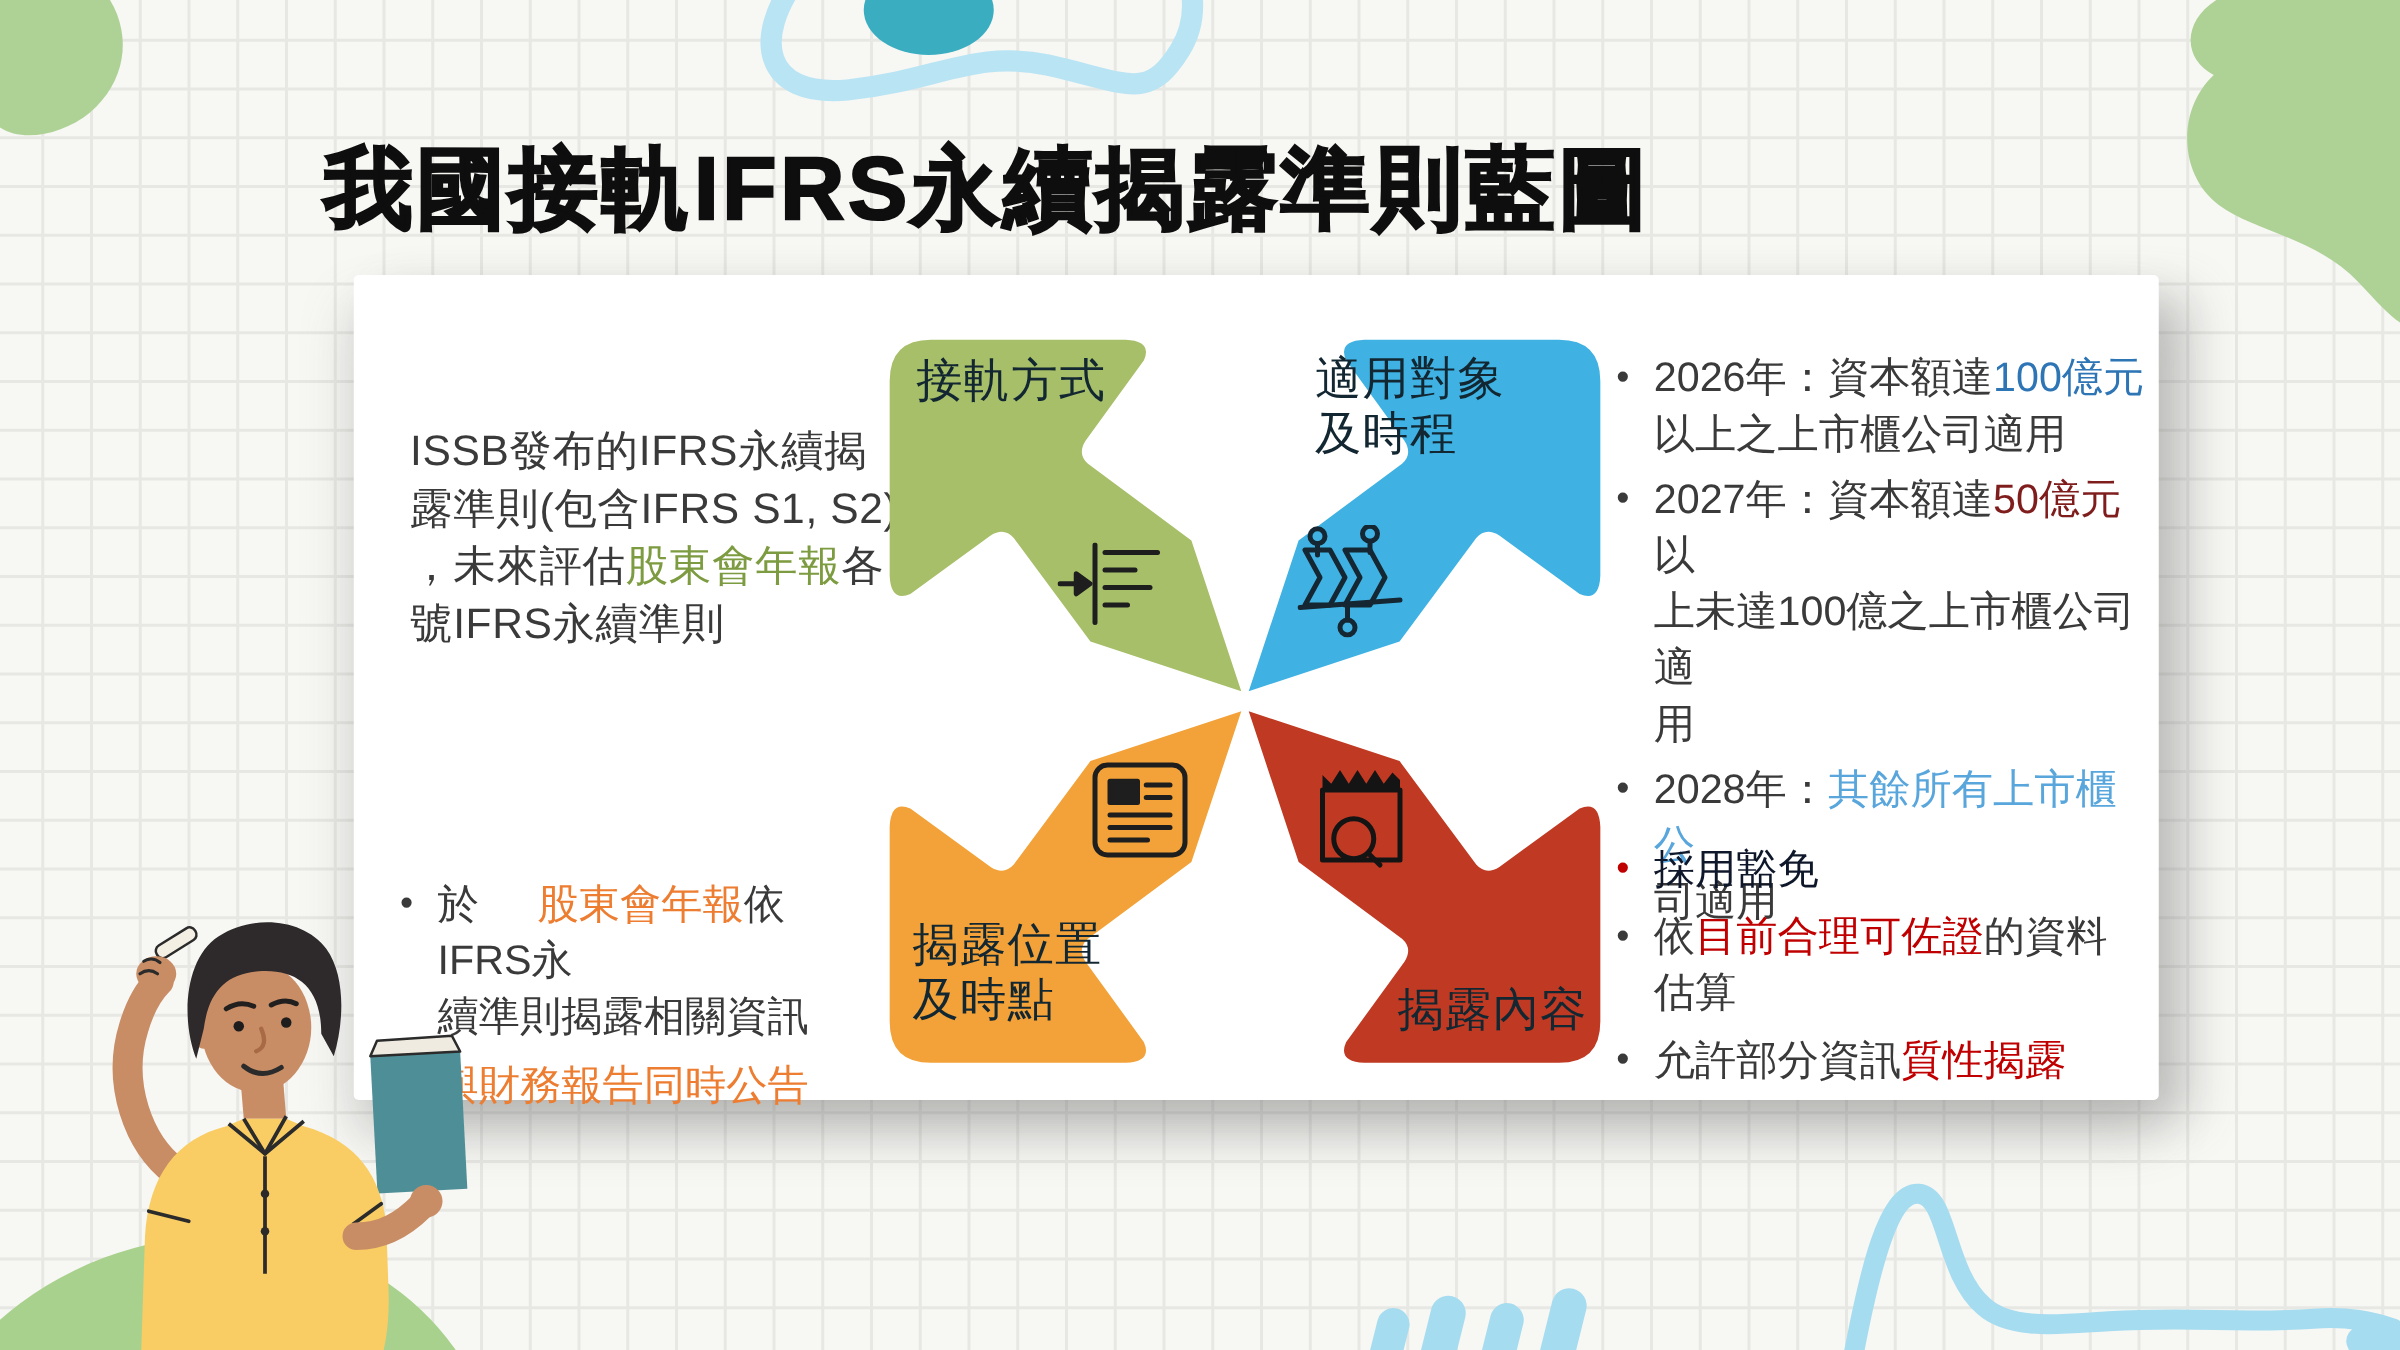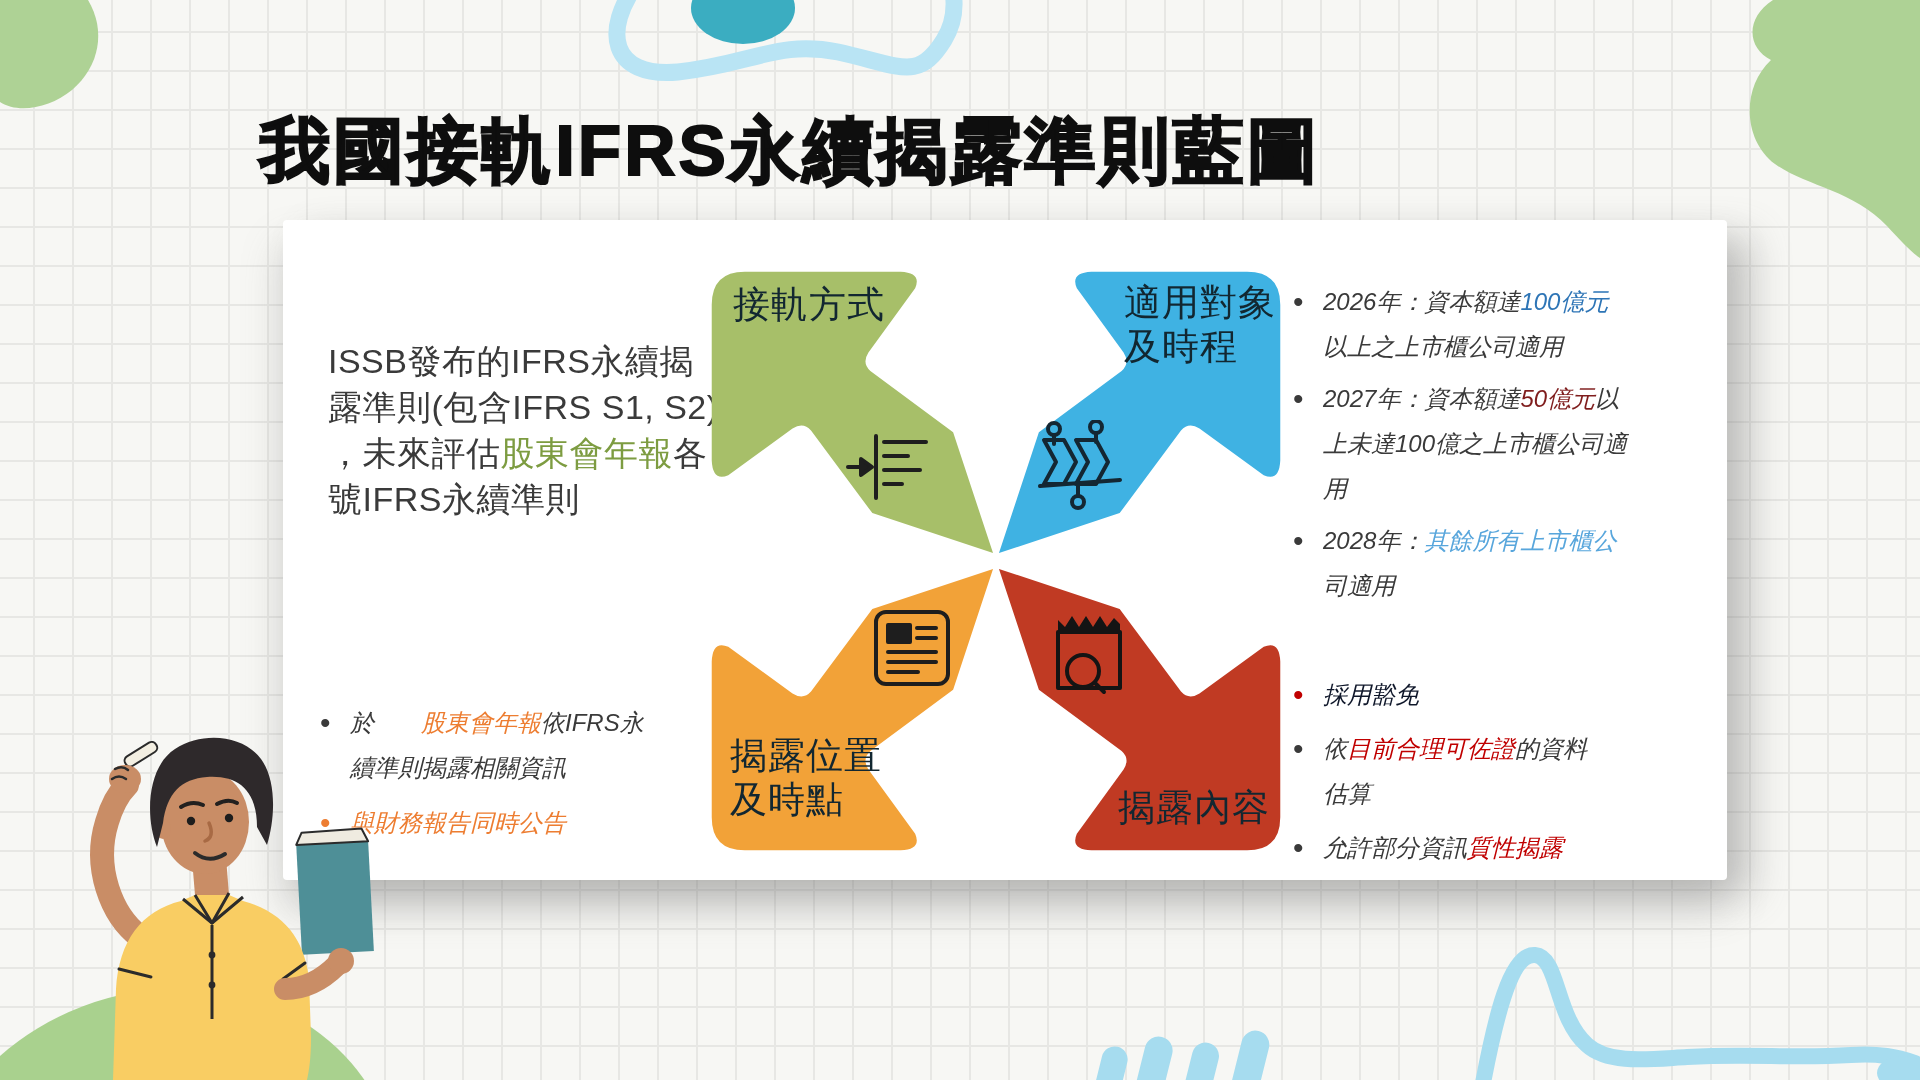--- a/index.html
+++ b/index.html
@@ -27,21 +27,21 @@
   }
   
   .note{
     left:328px;top:292px;width:392px;
     font-size:34px;line-height:46px;color:#3a3a3a;letter-spacing:.5px;
   }
   .rich{white-space:pre-line;}
   .blist{display:flex;flex-direction:column;}
   .bitem{display:flex;align-items:flex-start;}
   .marker{width:30px;flex:0 0 30px;font-size:30px;line-height:45px;color:#3a3a3a;}
-  .btext{font-size:24px;line-height:45px;color:#3a3a3a;font-style:italic;}
+  .btext{font-size:33px;line-height:45px;color:#3a3a3a;}
   .schedule{left:1293px;top:279px;width:430px;gap:7px;}
   .locnotes{left:320px;top:700px;width:360px;gap:10px;}
   .connotes{left:1293px;top:672px;width:420px;gap:9px;}
   
   .blade{width:292px;height:292px;}
   .blade-label{
     font-size:37px;font-weight:normal;color:#122731;line-height:44px;
     white-space:pre-line;letter-spacing:1px;
   }
   
@@ -90,21 +90,21 @@
     <path d="M 10,44 Q 10,10 44,10 L 204,10 Q 226,11 219,27 L 171,93 Q 164,104 173,112 L 258,175 L 299,299 L 175,258 L 112,173 Q 104,164 93,171 L 27,219 Q 11,226 10,204 Z" fill="#F2A238"></path>
   </g>
 </svg>
 <svg class="abs blade" style="left:998px;top:568px" viewBox="0 0 300 300">
   <g transform="rotate(180,150,150)">
     <path d="M 10,44 Q 10,10 44,10 L 204,10 Q 226,11 219,27 L 171,93 Q 164,104 173,112 L 258,175 L 299,299 L 175,258 L 112,173 Q 104,164 93,171 L 27,219 Q 11,226 10,204 Z" fill="#C03A23"></path>
   </g>
 </svg>
 
 <div class="abs blade-label" style="left:733px;top:283px">接軌方式</div>
-<div class="abs blade-label" style="left:1124px;top:281px">適用對象
+<div class="abs blade-label" style="left:1052px;top:281px">適用對象
 及時程</div>
 <div class="abs blade-label" style="left:730px;top:734px">揭露位置
 及時點</div>
 <div class="abs blade-label" style="left:1118px;top:786px">揭露內容</div>
 
 <svg class="abs" style="left:846px;top:434px" width="84" height="66" viewBox="0 0 84 66">
   <g stroke="#1e1e1e" stroke-width="4" fill="none" stroke-linecap="round" stroke-linejoin="round">
     <line x1="30" y1="2" x2="30" y2="64"></line>
     <line x1="2" y1="33" x2="15" y2="33"></line>
     <path d="M 15,25 L 26,33 L 15,41 Z" fill="#1e1e1e"></path>

